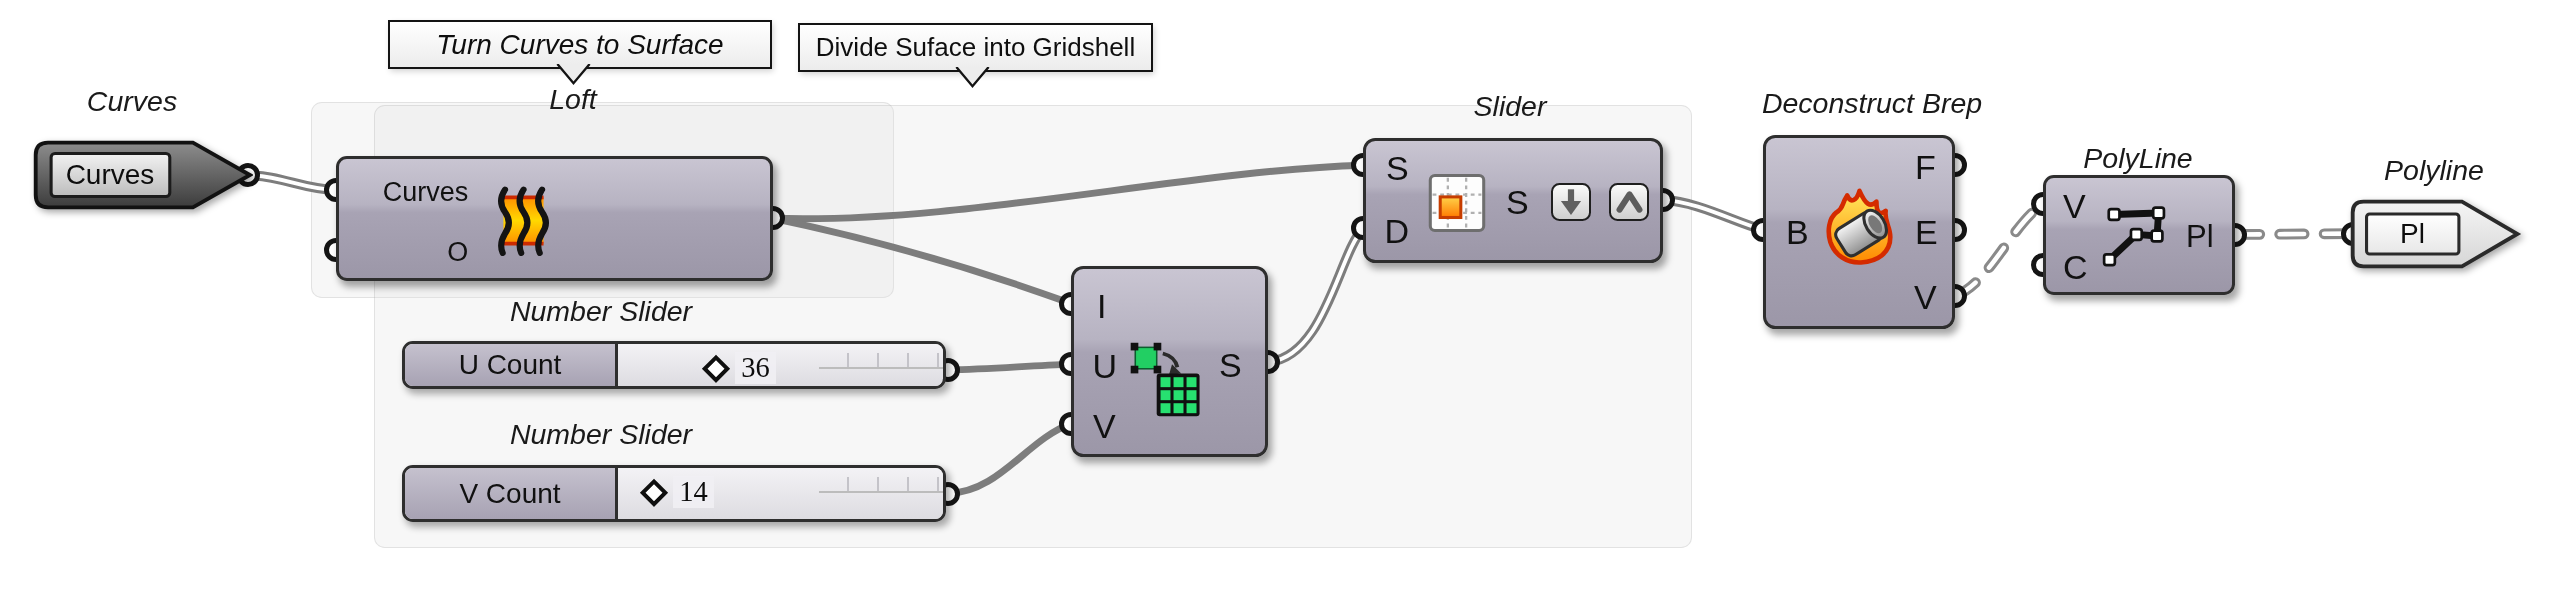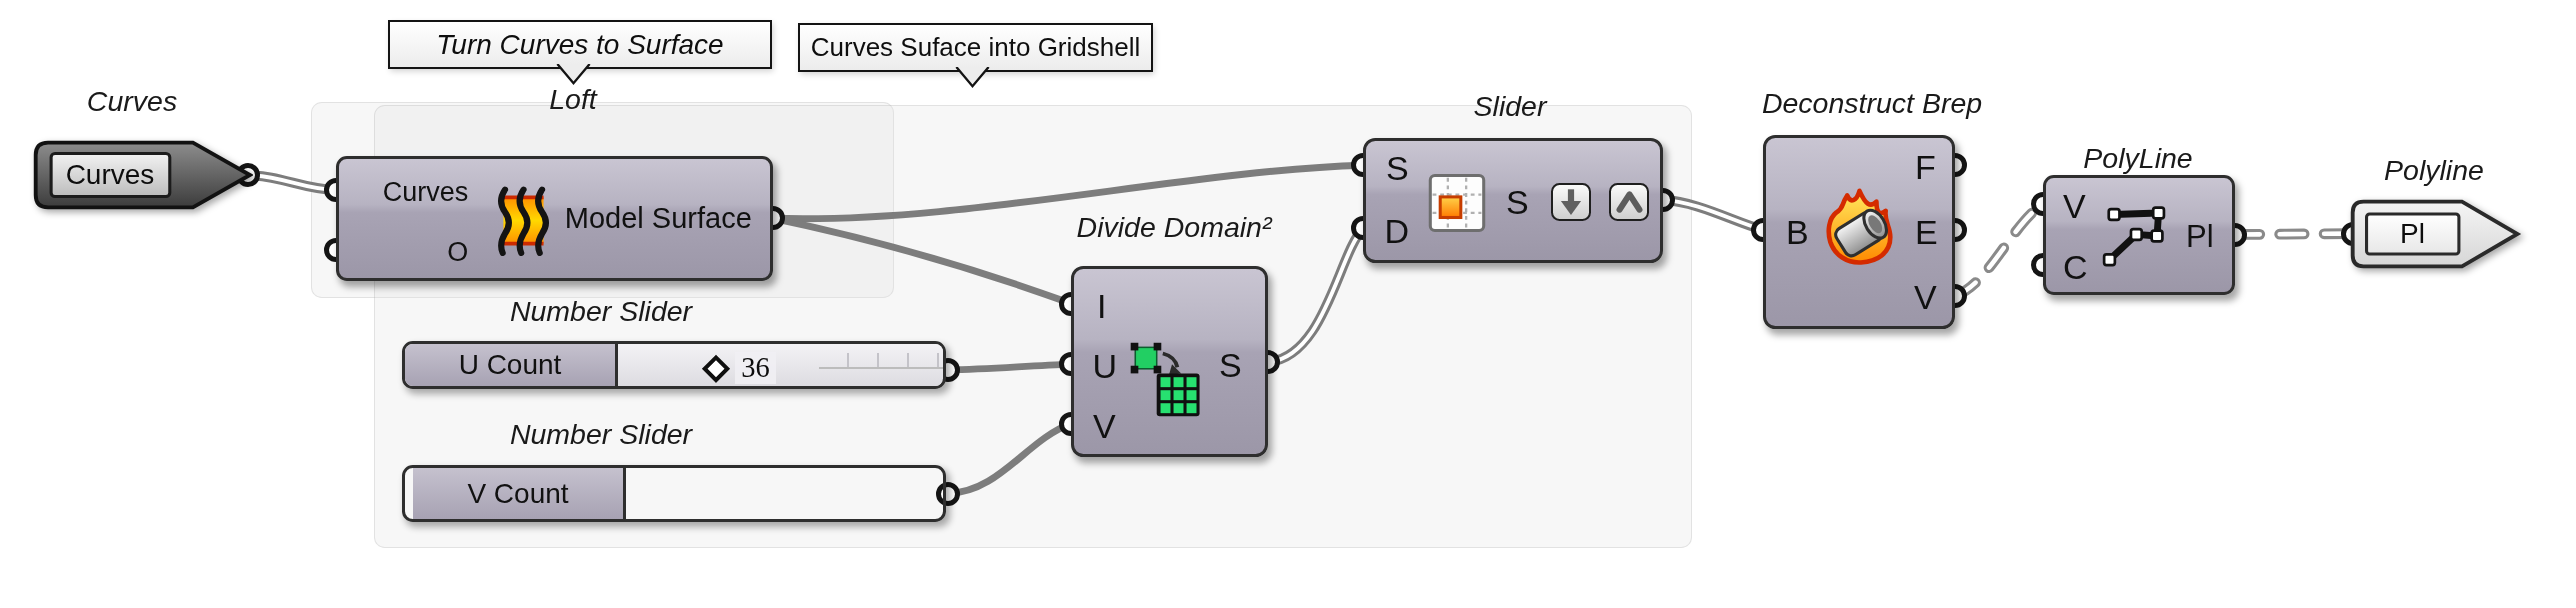--- a/index.html
+++ b/index.html
@@ -117,34 +117,33 @@
   <div class="nub" style="left:1955px;top:296px;"></div>
   <div class="nub" style="left:2043px;top:204px;"></div>
   <div class="nub" style="left:2043px;top:265px;"></div>
   <div class="nub" style="left:2235px;top:235px;"></div>
   <div class="nub" style="left:2353px;top:234px;"></div>
 
   <div class="title" style="left:132px;top:85px;">Curves</div>
   <div class="title" style="left:573px;top:83px;text-align:center;">Loft</div>
   <div class="title" style="left:601px;top:295px;">Number Slider</div>
   <div class="title" style="left:601px;top:418px;">Number Slider</div>
-  <div class="title" style="left:1174px;top:211px;">Divide Domain²</div>
   <div class="title" style="left:1510px;top:90px;">Slider</div>
   <div class="title" style="left:1872px;top:87px;">Deconstruct Brep</div>
   <div class="title" style="left:2138px;top:142px;">PolyLine</div>
   <div class="title" style="left:2434px;top:154px;">Polyline</div>
 
   <div class="balloon" style="left:388px;top:20px;width:384px;height:49px;font-style:italic;">
     <span>Turn Curves to Surface</span>
     <svg class="tail" style="left:165px;" width="37" height="21.5" viewBox="0 0 48 28">
       <path d="M3,0 L24,25 L45,0" fill="#ededed" stroke="#141414" stroke-width="3"></path>
     </svg>
   </div>
   <div class="balloon" style="left:798px;top:23px;width:355px;height:49px;font-size:26px;">
-    <span>Curves Suface into Gridshell</span>
+    <span>Divide Suface into Gridshell</span>
     <svg class="tail" style="left:154px;" width="37" height="21.5" viewBox="0 0 48 28">
       <path d="M3,0 L24,25 L45,0" fill="#ededed" stroke="#141414" stroke-width="3"></path>
     </svg>
   </div>
 
   <div class="param" style="left:28px;top:138px;width:225px;height:74px;">
     <svg width="225" height="74" viewBox="0 0 292 96">
       <defs>
         <linearGradient id="gDark" x1="0" y1="0" x2="0" y2="1">
           <stop offset="0" stop-color="#8d8d8d"></stop>
@@ -172,34 +171,38 @@
             <stop offset="1" stop-color="#ff9000"></stop>
         </linearGradient>
       </defs>
       <rect x="16" y="16" width="52" height="60" fill="url(#loftG)"></rect>
       <line x1="16" y1="16" x2="68" y2="16" stroke="#cc2a00" stroke-width="5"></line>
       <line x1="16" y1="76" x2="68" y2="76" stroke="#cc2a00" stroke-width="5"></line>
       <path d="M18,6 q-10,15 0,29 q10,14 0,28 q-8,13 -3,25" stroke="#141414" stroke-width="8" fill="none" stroke-linecap="round"></path>
       <path d="M42,6 q-10,15 0,29 q10,14 0,28 q-8,13 -3,25" stroke="#141414" stroke-width="8" fill="none" stroke-linecap="round"></path>
       <path d="M66,6 q-10,15 0,29 q10,14 0,28 q-8,13 -3,25" stroke="#141414" stroke-width="8" fill="none" stroke-linecap="round"></path>
     </svg>
-    <div class="centerlabel" style="left:223px;top:0;right:15.4px;bottom:0;">Model Surface</div>
   </div>
 
   <div class="slider" style="left:402px;top:341px;width:544px;height:48px;">
     <div class="slider-name">U Count</div>
     <div class="slider-track">
       <div class="groove"></div>
       <span class="sval" style="left:117px;">36</span>
       <div class="diamond" style="left:98px;"></div>
     </div>
   </div>
 
-  <div class="slider" style="left:402px;top:465px;width:544px;height:57px;padding-left:8px;">
+  <div class="slider" style="left:402px;top:465px;width:544px;height:57px;">
     <div class="slider-name">V Count</div>
+    <div class="slider-track">
+      <div class="groove"></div>
+      <span class="sval" style="left:55px;">14</span>
+      <div class="diamond" style="left:36px;"></div>
+    </div>
   </div>
 
   <div class="comp" style="left:1071px;top:266px;width:197px;height:191px;">
     <div class="pin" style="left:23px;top:38px;">I</div>
     <div class="pin" style="left:18.5px;top:98px;">U</div>
     <div class="pin" style="left:19px;top:158px;">V</div>
     <svg class="icon" style="left:55px;top:60px;" width="73" height="88" viewBox="0 0 95 115">
       <rect x="8" y="24" width="28" height="28" fill="#22cf63" stroke="#0c5c2e" stroke-width="2"></rect>
       <rect x="2" y="18" width="10" height="10" fill="#111"></rect>
       <rect x="32" y="18" width="10" height="10" fill="#111"></rect>

